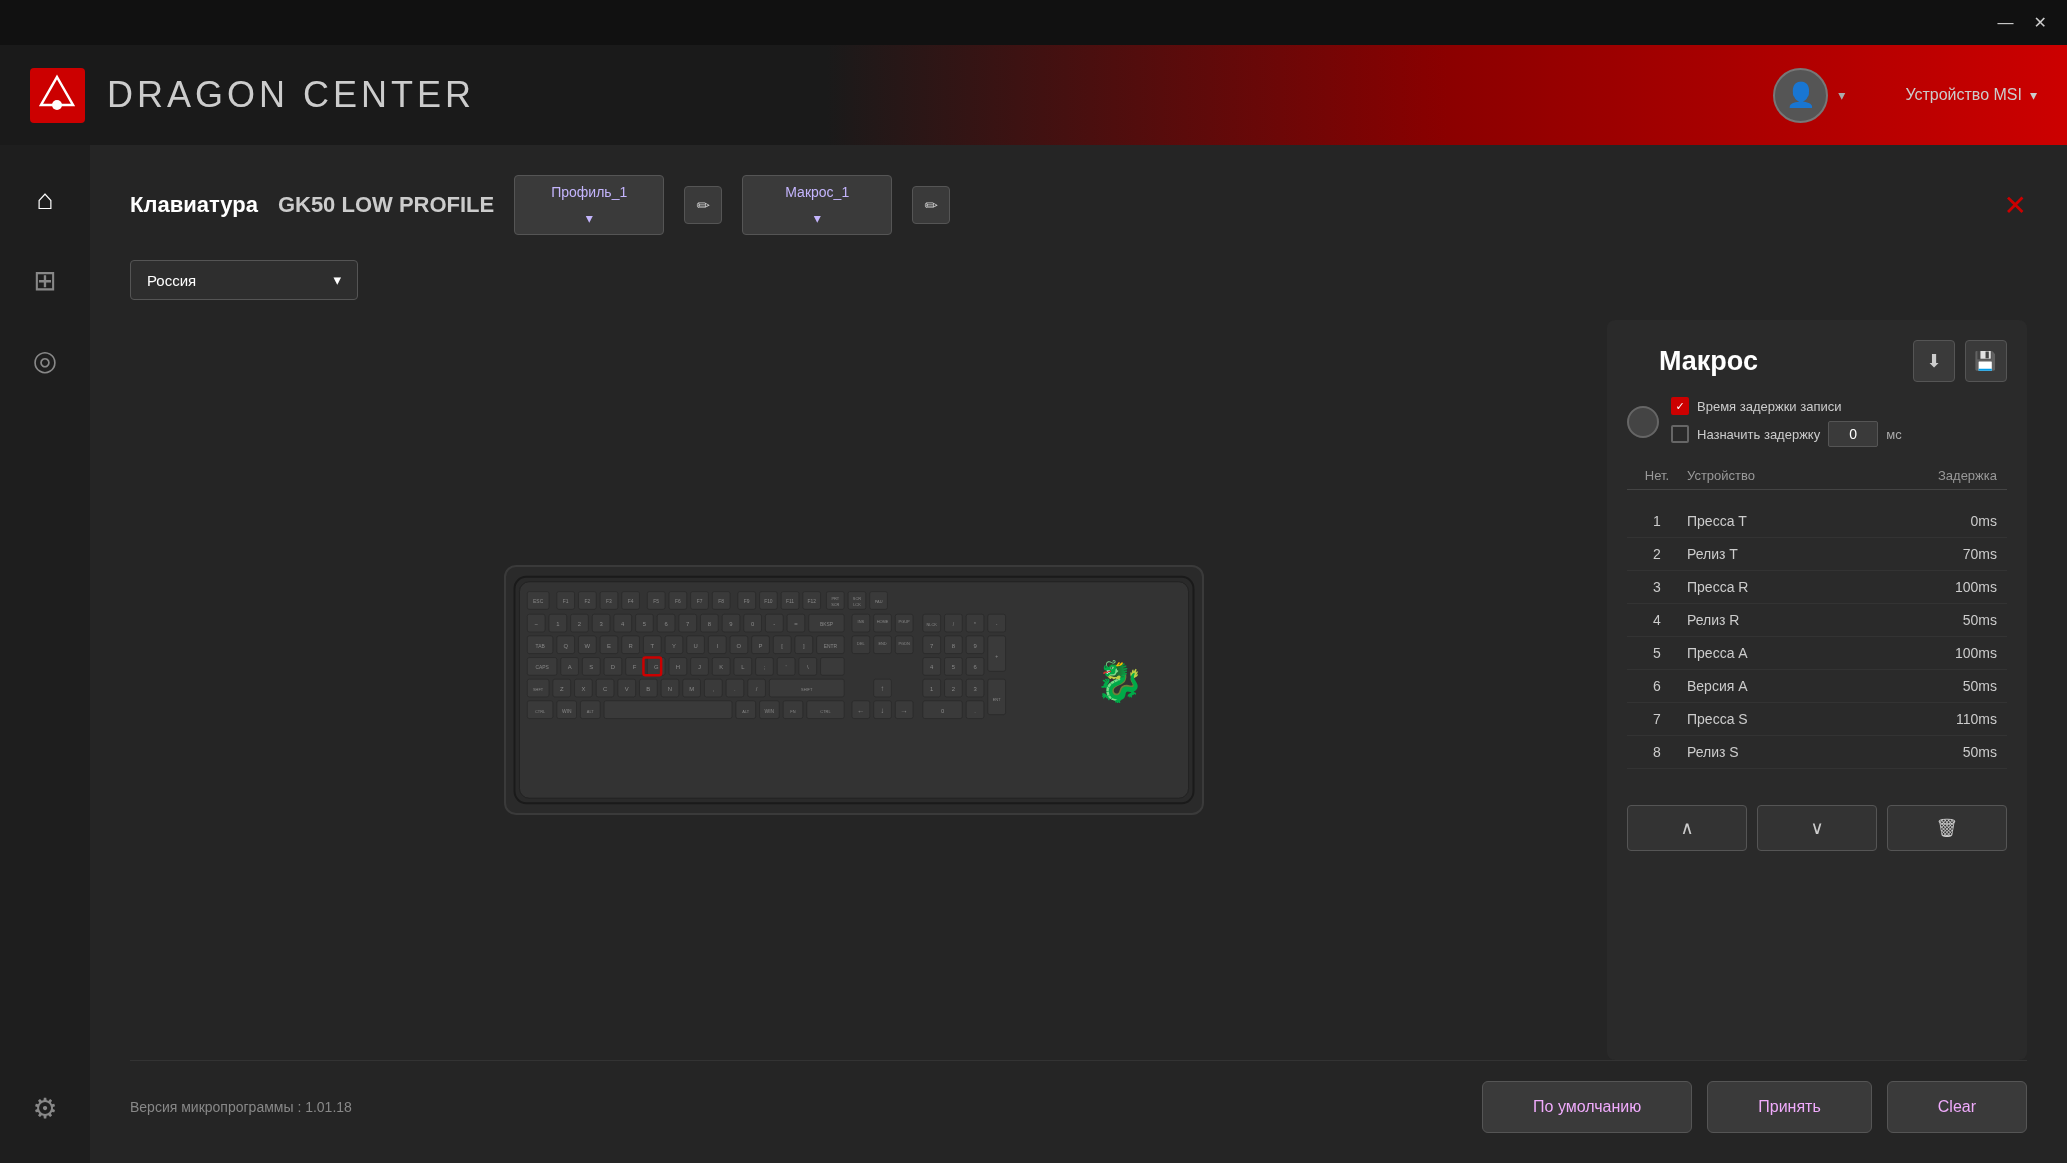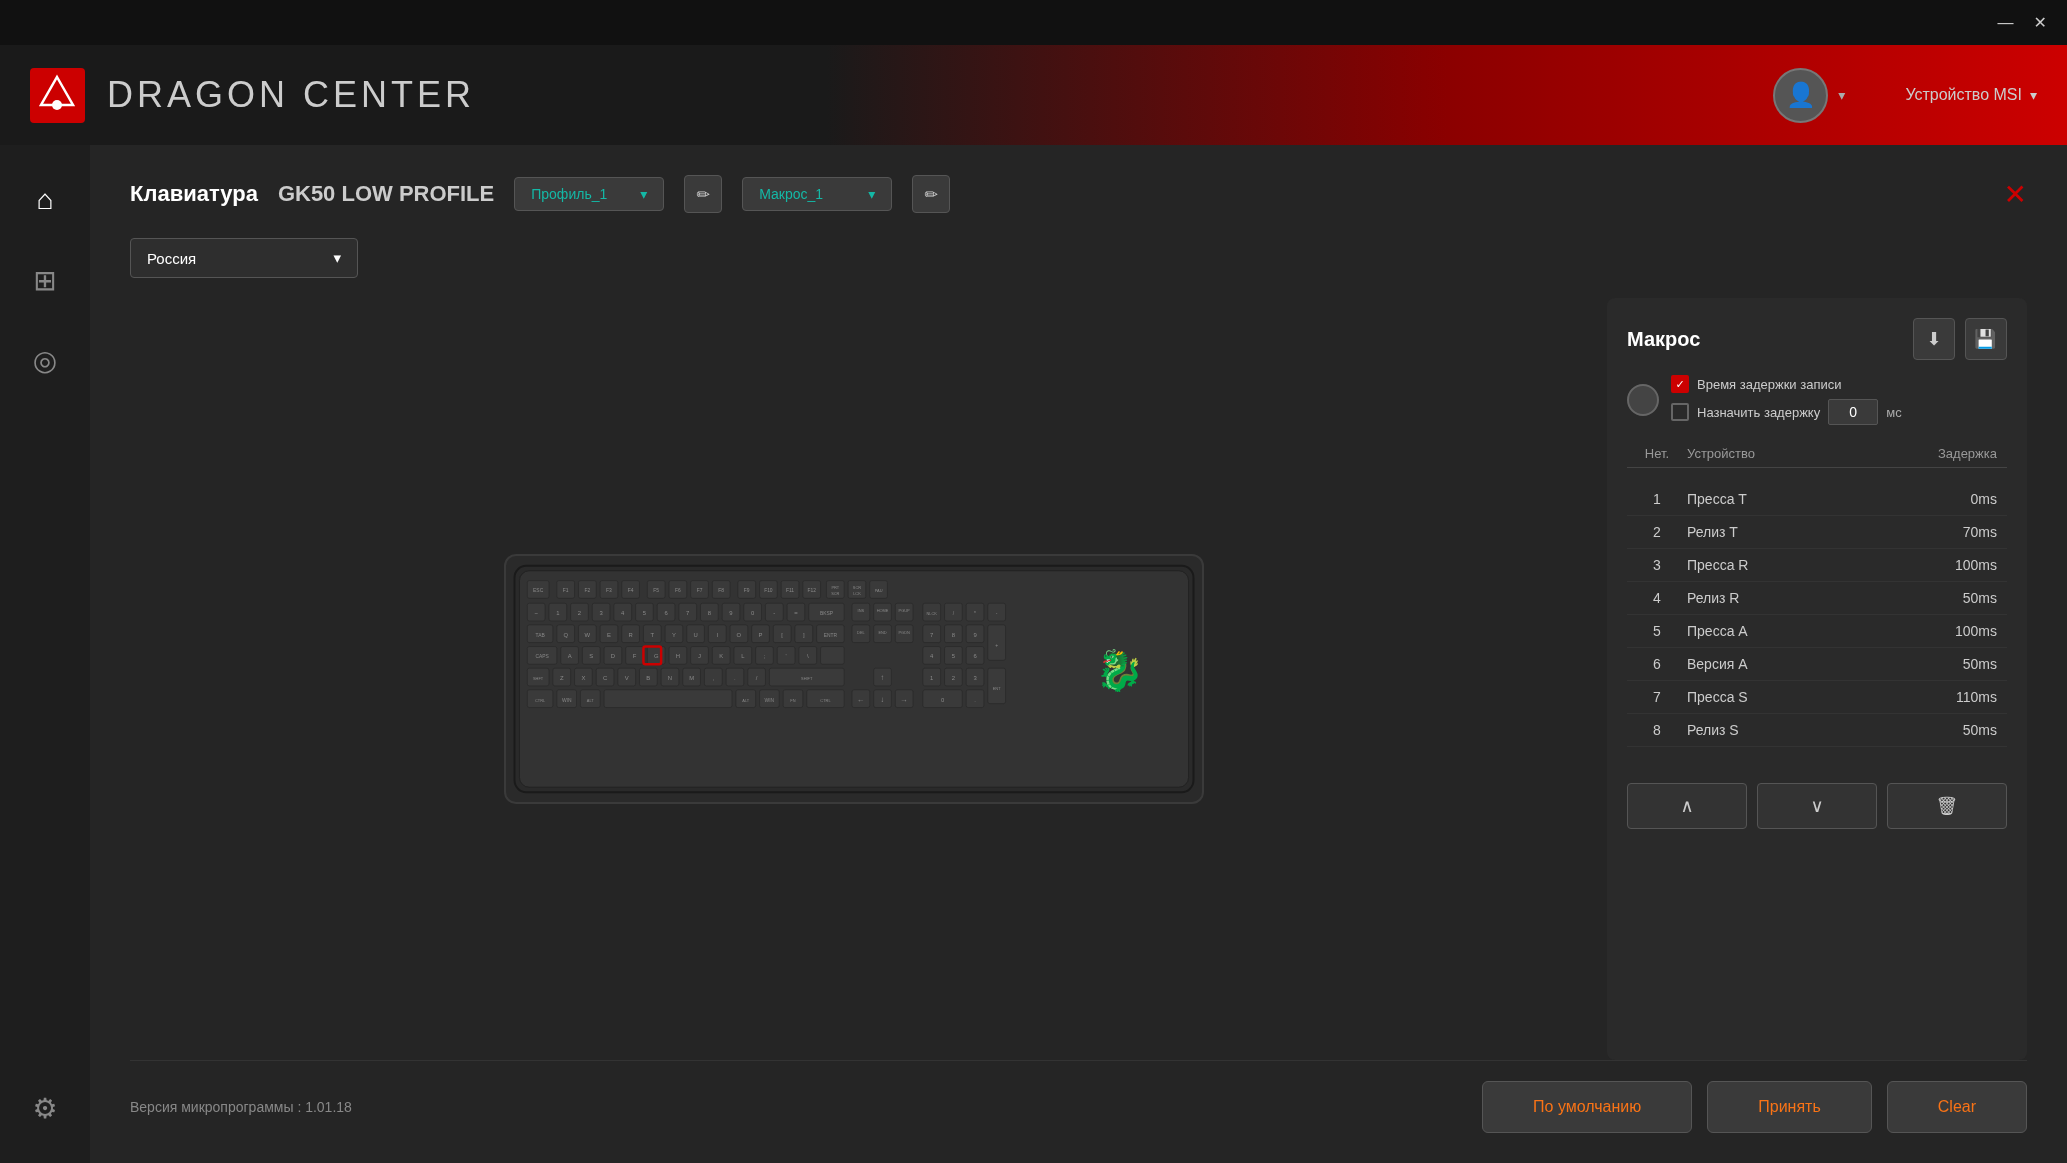--- a/index.html
+++ b/index.html
@@ -165,30 +165,31 @@
       margin-left: auto;
       color: #cc0000;
       font-size: 28px;
       cursor: pointer;
       background: none;
       border: none;
     }
     .dropdown-btn {
       background: #3a3a3a;
       border: 1px solid #555;
-      color: #14b8a6;
+      color: #c4b5fd;
       padding: 8px 16px;
       border-radius: 4px;
       display: flex;
       align-items: center;
-      gap: 4px;
+      gap: 10px;
       cursor: pointer;
       font-size: 14px;
       min-width: 150px;
       justify-content: space-between;
+      flex-direction: column;
     }
     .edit-btn {
       background: #3a3a3a;
       border: 1px solid #555;
       color: #ccc;
       width: 38px;
       height: 38px;
       border-radius: 4px;
       display: flex;
       align-items: center;
@@ -251,23 +252,24 @@
       display: flex;
       flex-direction: column;
       gap: 15px;
     }
     .macro-header {
       display: flex;
       align-items: center;
       justify-content: space-between;
     }
     .macro-title {
-      font-size: 20px;
+      font-size: 27px;
       font-weight: 600;
       color: #fff;
+      margin-left: 32px;
     }
     .macro-btns {
       display: flex;
       gap: 10px;
     }
     .macro-icon-btn {
       background: #3a3a3a;
       border: 1px solid #555;
       color: #ccc;
       width: 42px;
@@ -406,21 +408,21 @@
       display: flex;
       gap: 15px;
     }
     .bottom-btn {
       padding: 16px 50px;
       border-radius: 6px;
       font-size: 16px;
       cursor: pointer;
       background: #3a3a3a;
       border: 1px solid #555;
-      color: #f97316;
+      color: #f0abfc;
     }
   </style>
 </head>
 <body>
 
 <div class="titlebar">
   <button class="titlebar-btn">—</button>
   <button class="titlebar-btn">✕</button>
 </div>
 

